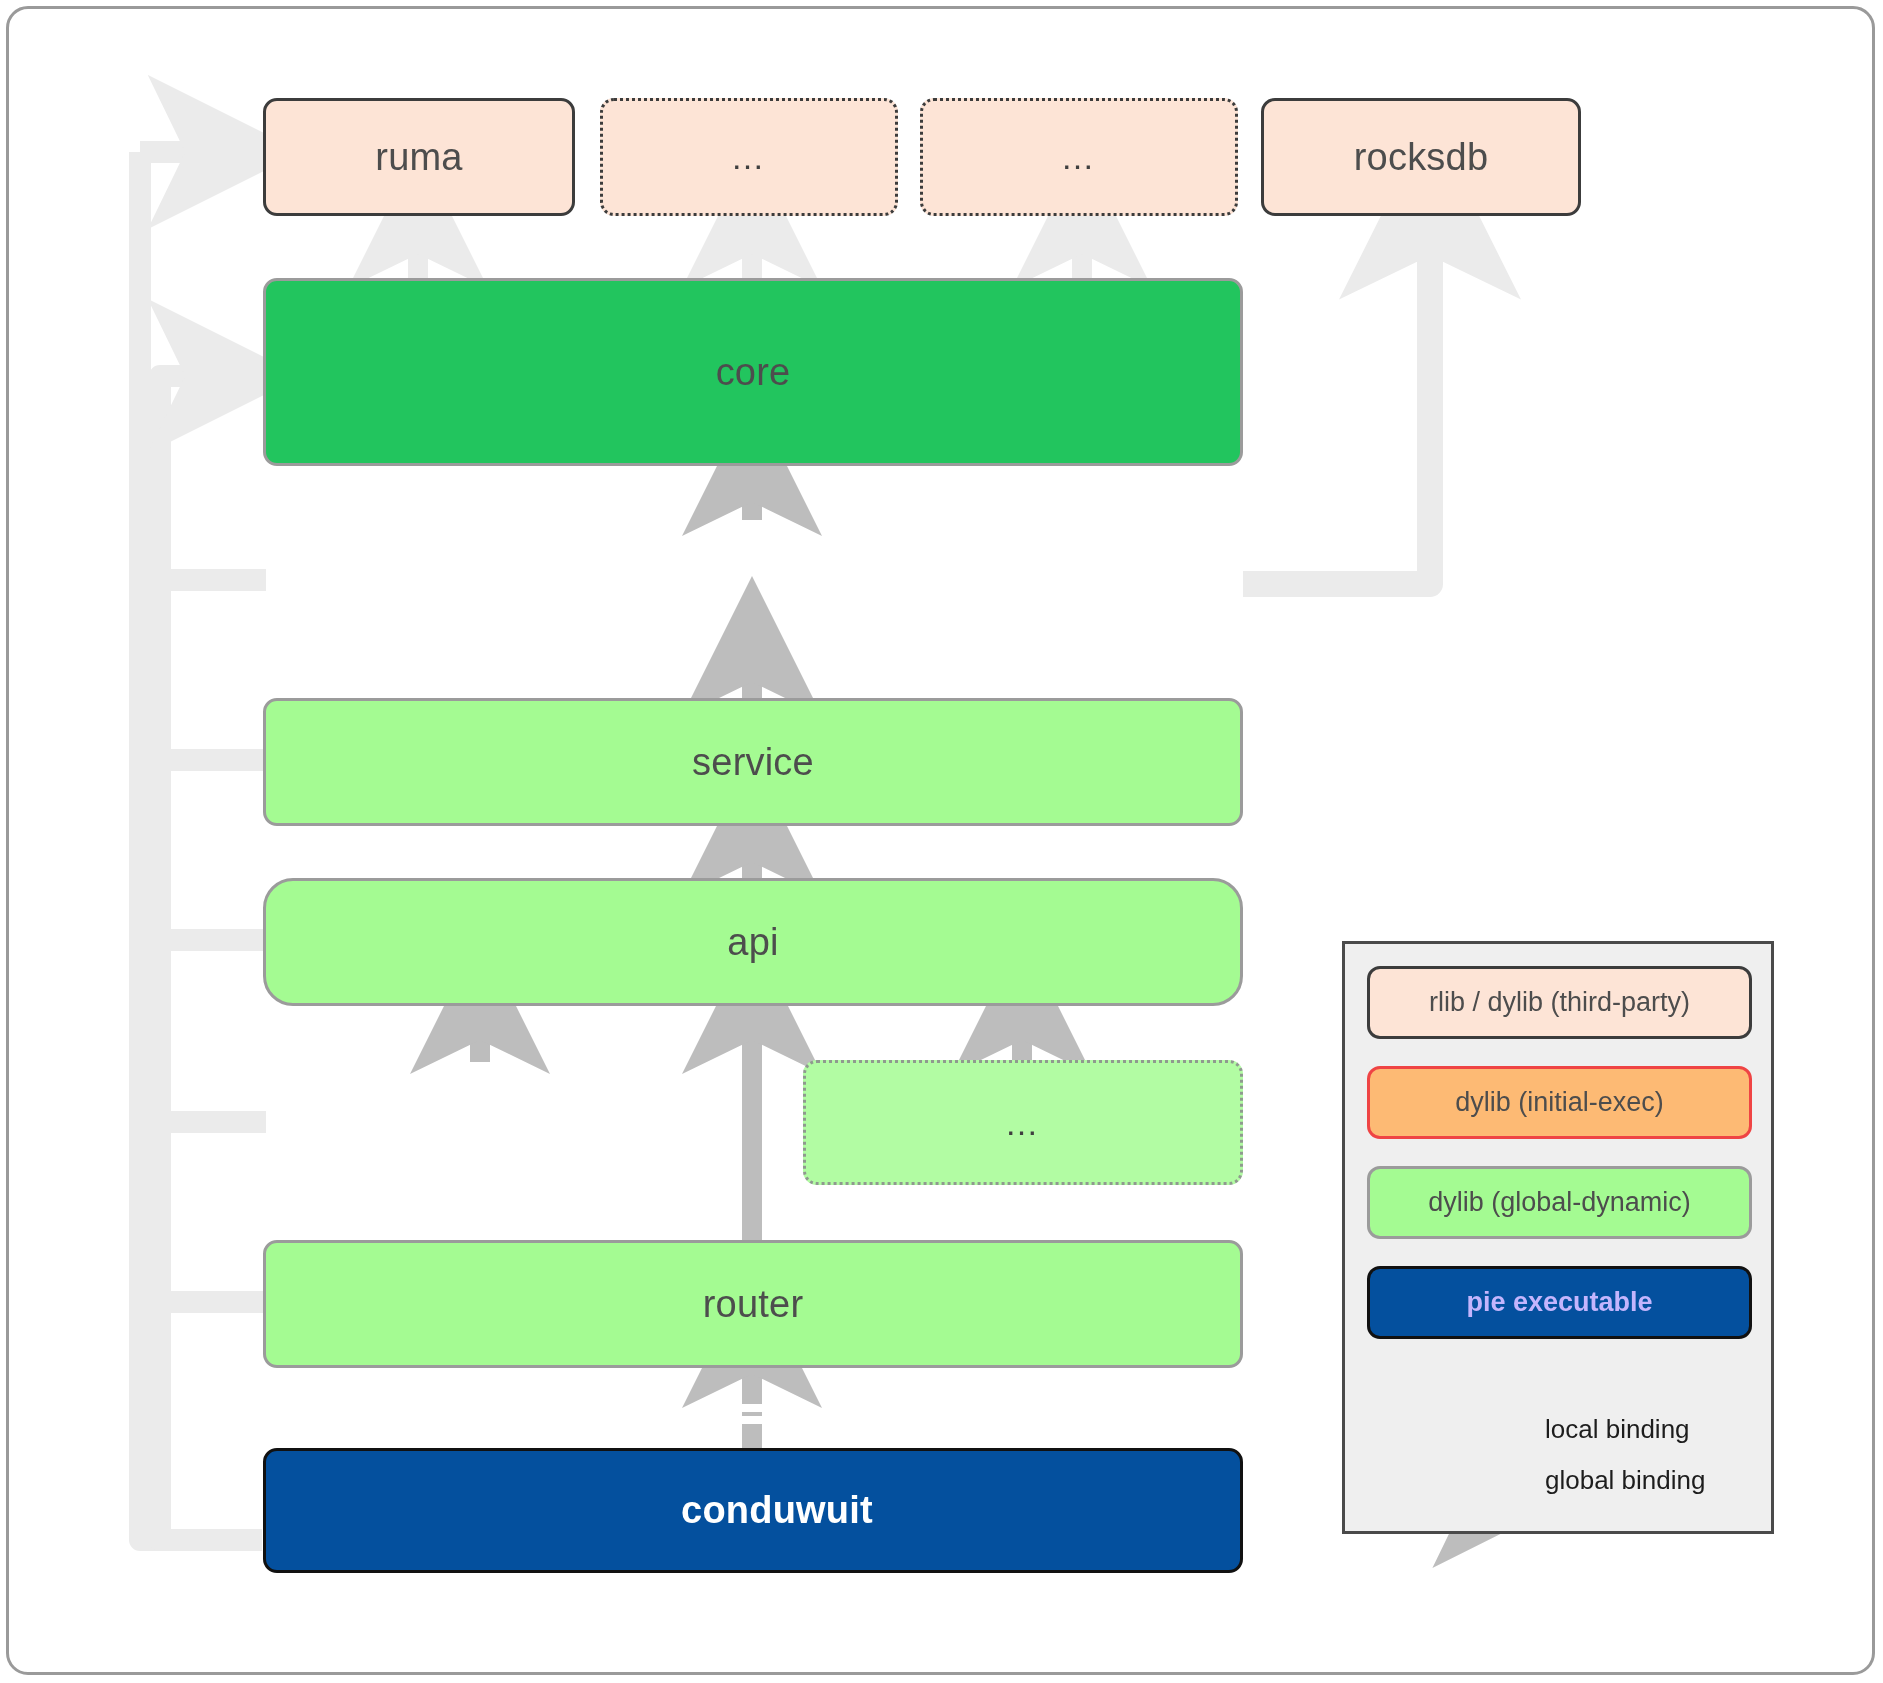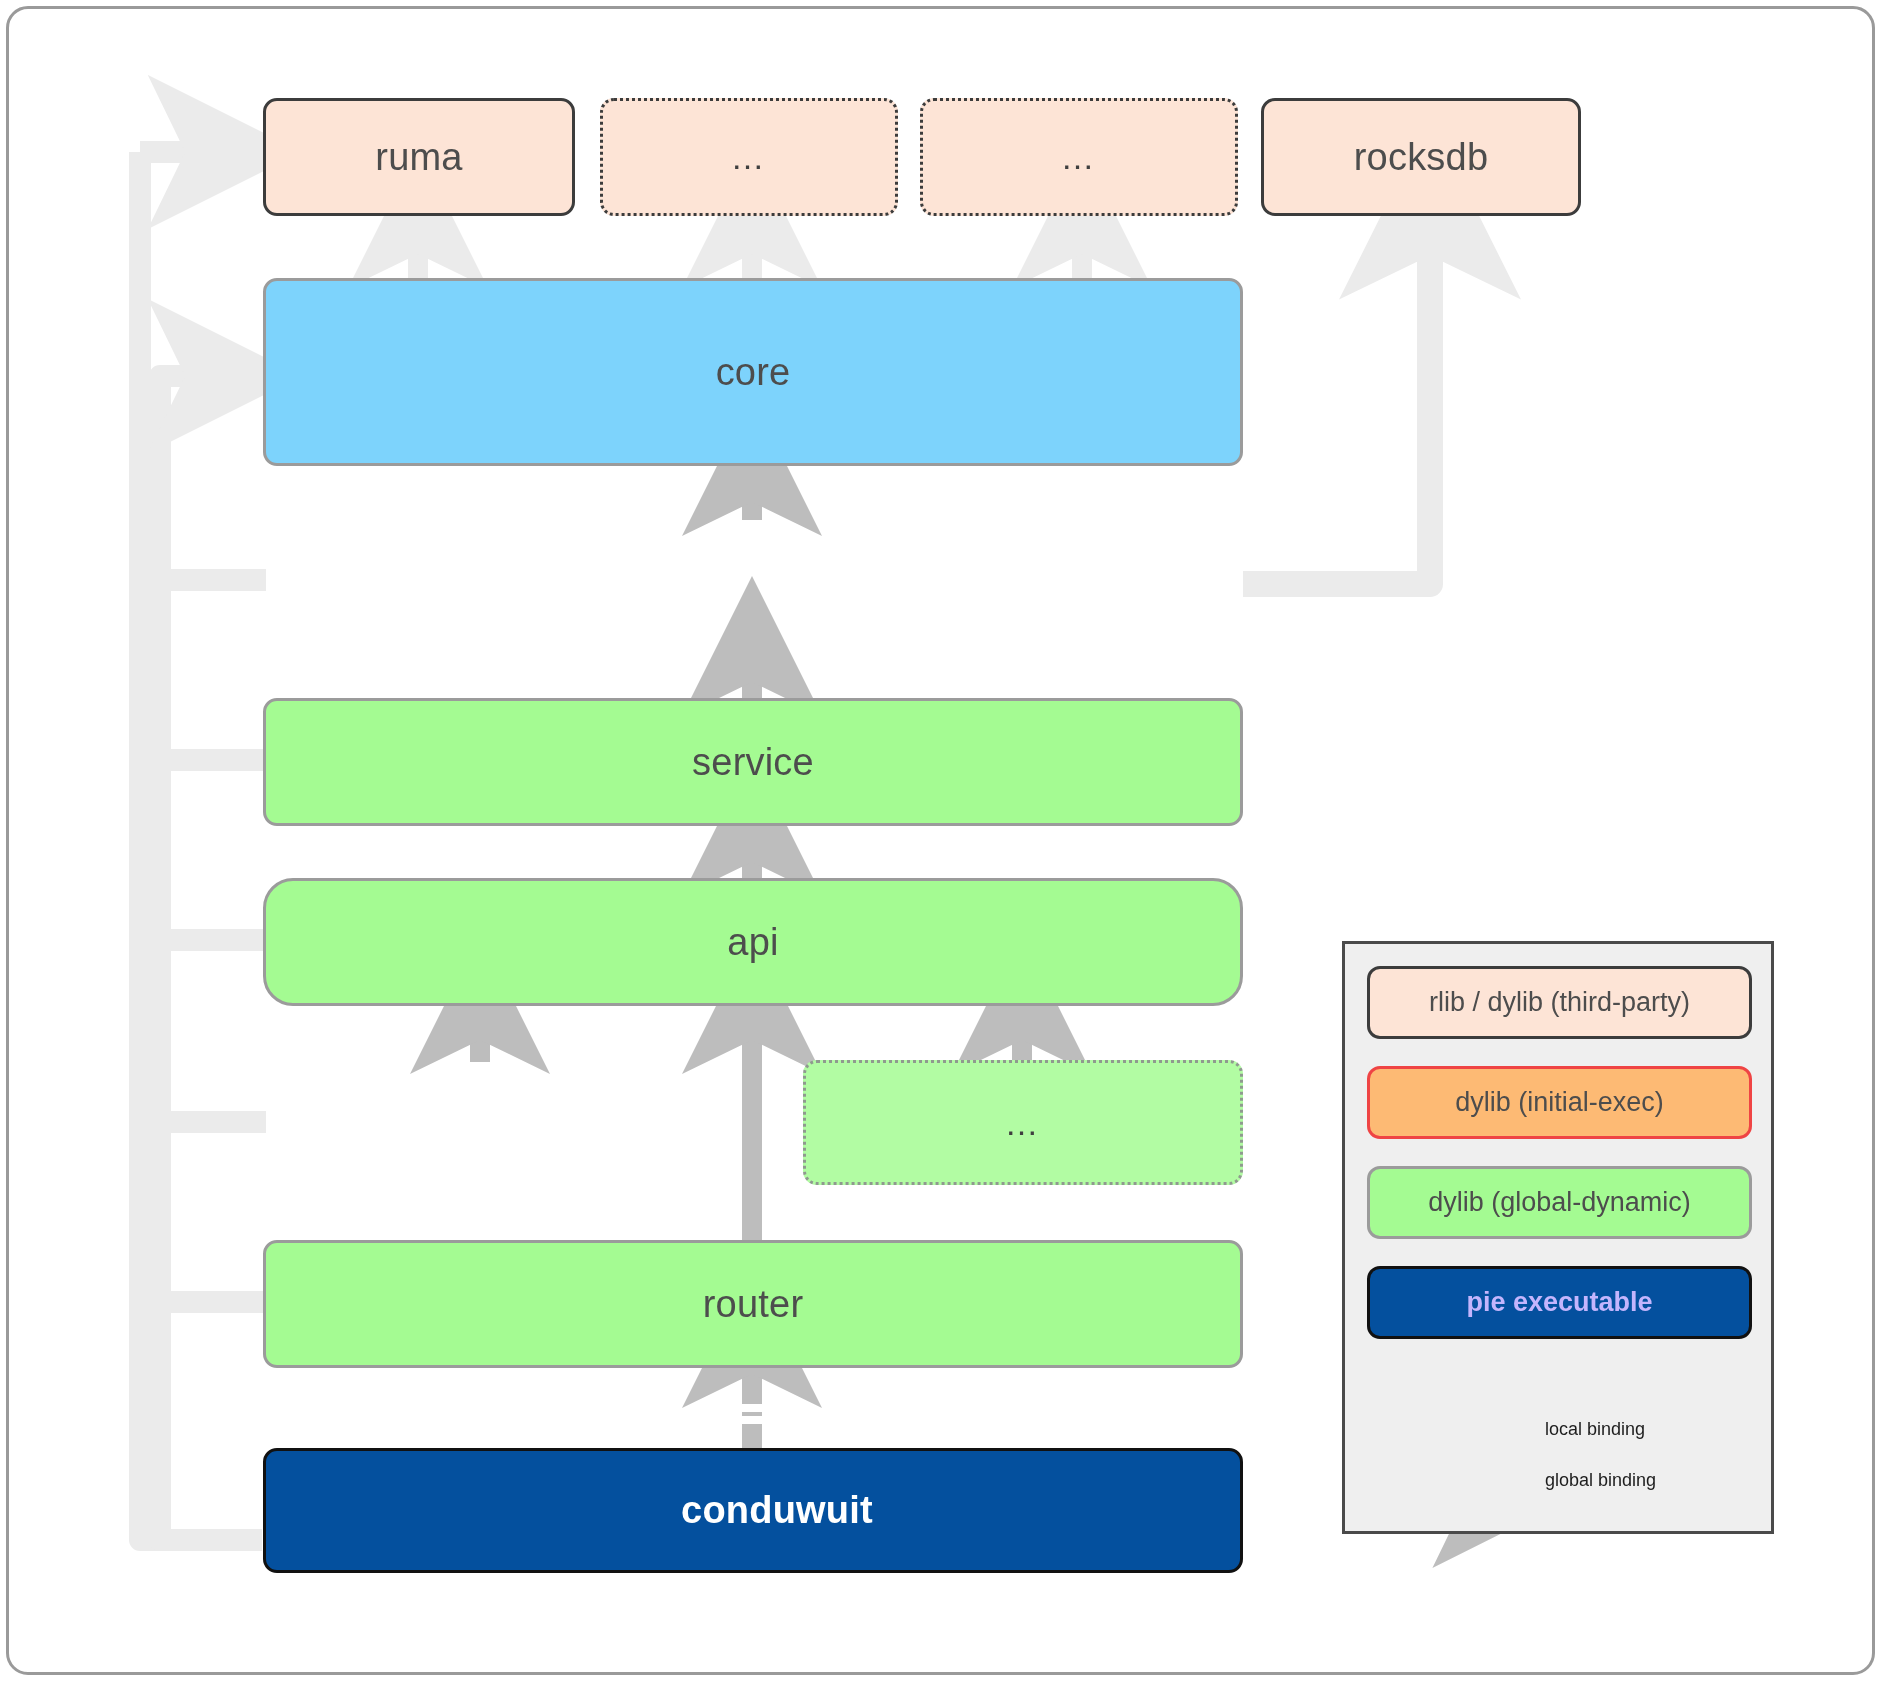--- a/index.html
+++ b/index.html
@@ -52,21 +52,21 @@
     z-index: 4;
   }
   .node.peach {
     background: #fde4d6;
     border: 3px solid #3c3c3c;
   }
   .node.peach.ghost {
     border: 3px dotted #3c3c3c;
   }
   .node.blue {
-    background: #7dd3fc;
+    background: #22c55e;
     border: 3px solid #9b9b9b;
     text-align: right;
   }
   .node.green {
     background: #a4fb92;
     border: 3px solid #9b9b9b;
   }
   .node.green.ghost {
     background: #b2fca3;
     border: 3px dotted #8f9a8f;
@@ -119,21 +119,21 @@
     height: 56px;
     display: flex;
     align-items: center;
   }
   .legend-row .arrow-cell {
     width: 160px;
     height: 56px;
     flex: 0 0 160px;
   }
   .legend-row .arrow-label {
-    font-size: 18px;
+    font-size: 26px;
     color: #1d1d1d;
     padding-left: 18px;
     white-space: nowrap;
   }
 </style>
 </head>
 <body>
 
 <div id="stage">
 

